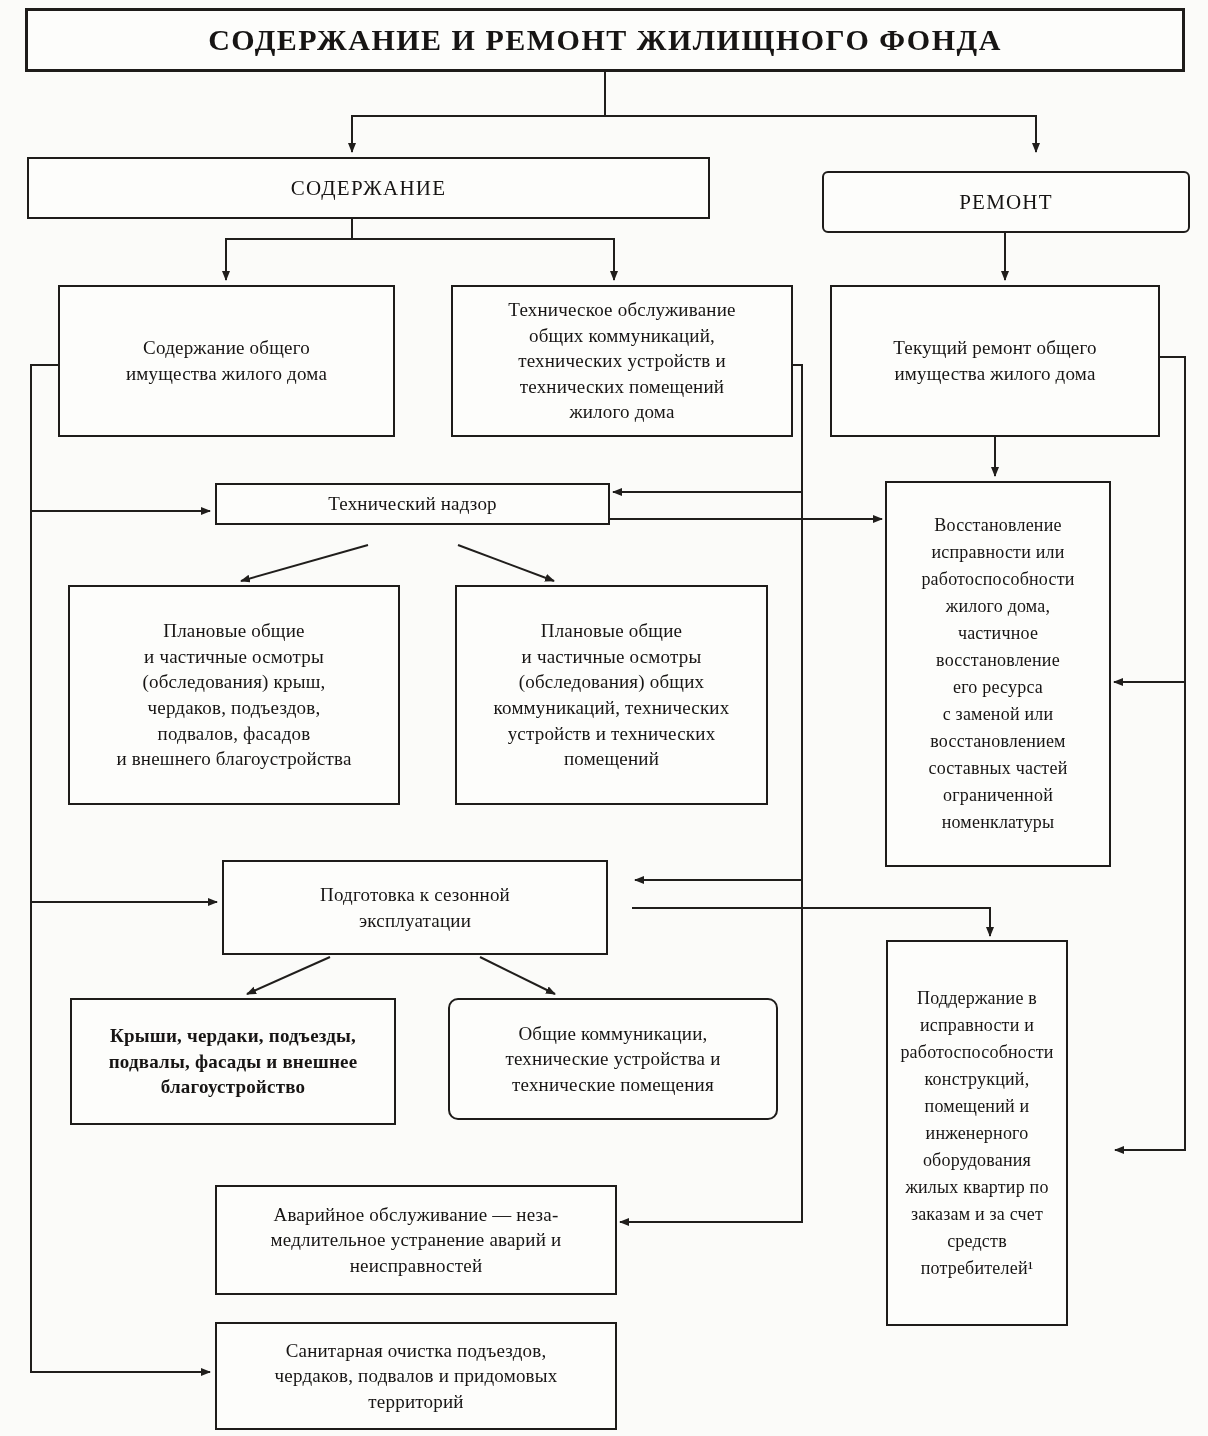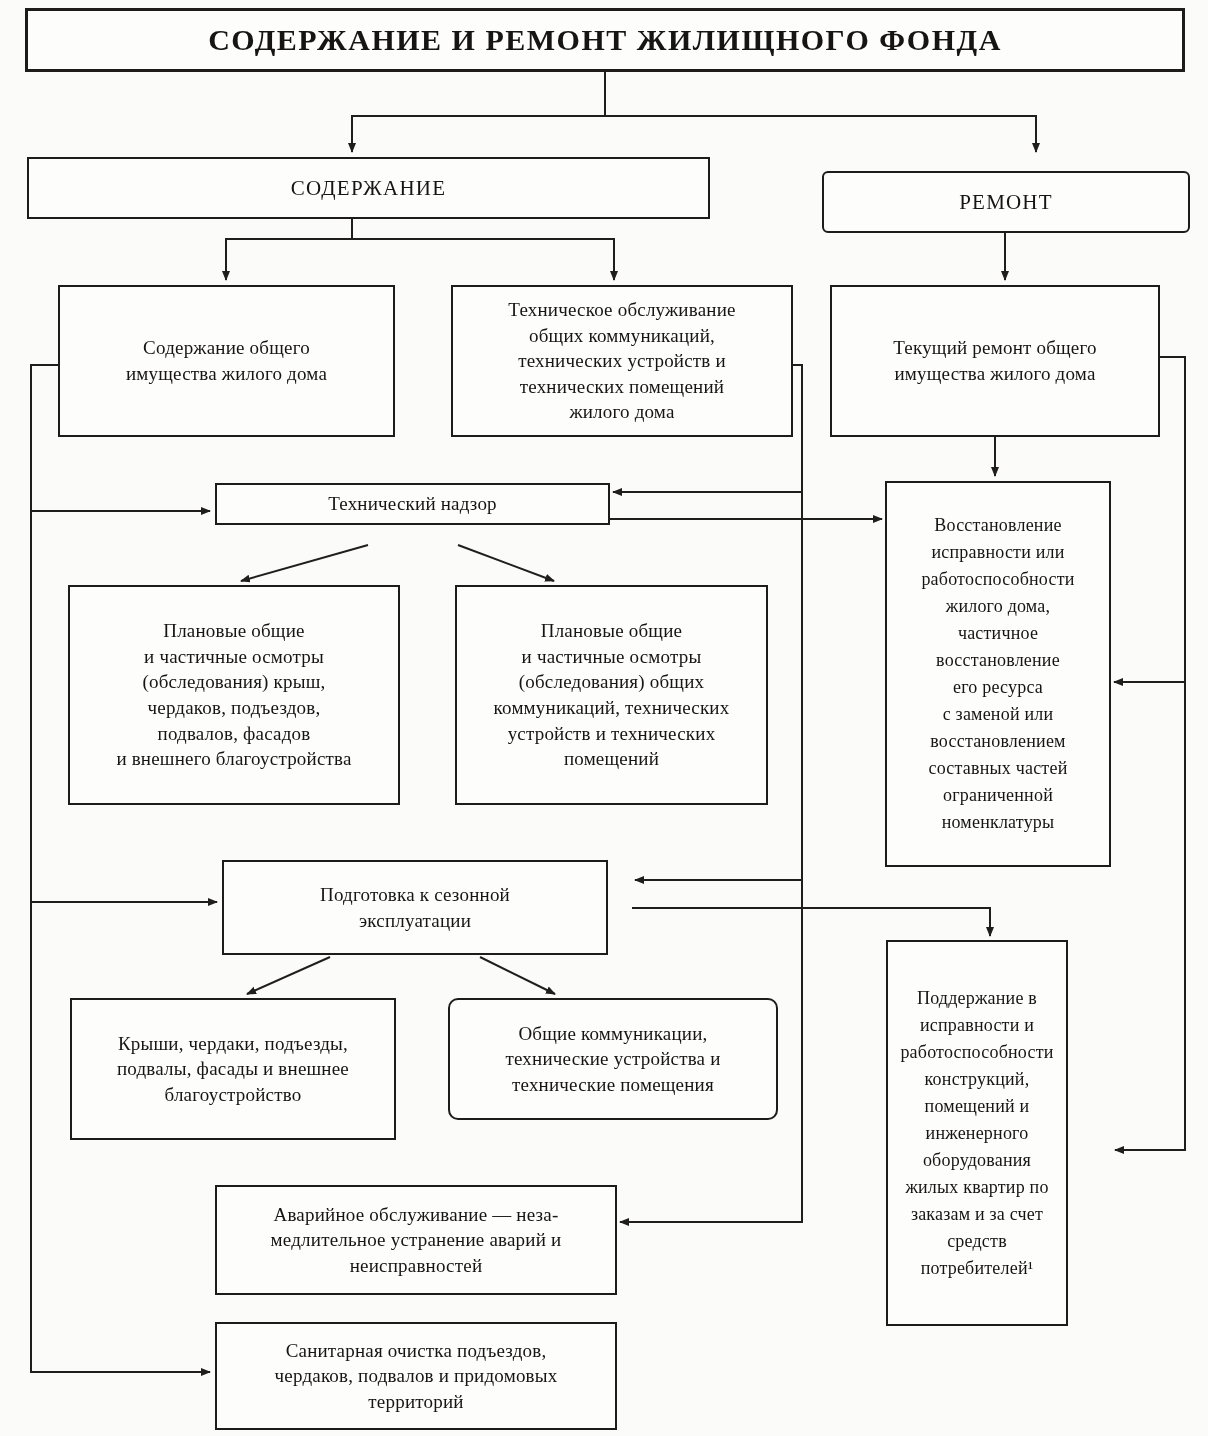--- a/index.html
+++ b/index.html
@@ -109,21 +109,21 @@
 его ресурса
 с заменой или
 восстановлением
 составных частей
 ограниченной
 номенклатуры</div>
 
   <div class="node" style="left:222px;top:860px;width:386px;height:95px;">Подготовка к сезонной
 эксплуатации</div>
 
-  <div class="node" style="left:70px;top:998px;width:326px;height:142px;">Крыши, чердаки, подъезды,
+  <div class="node" style="left:70px;top:998px;width:326px;height:127px;font-weight:bold;">Крыши, чердаки, подъезды,
 подвалы, фасады и внешнее
 благоустройство</div>
 
   <div class="node" style="left:448px;top:998px;width:330px;height:122px;border-radius:10px;">Общие коммуникации,
 технические устройства и
 технические помещения</div>
 
   <div class="node narrow" style="left:886px;top:940px;width:182px;height:386px;">Поддержание в
 исправности и
 работоспособности

